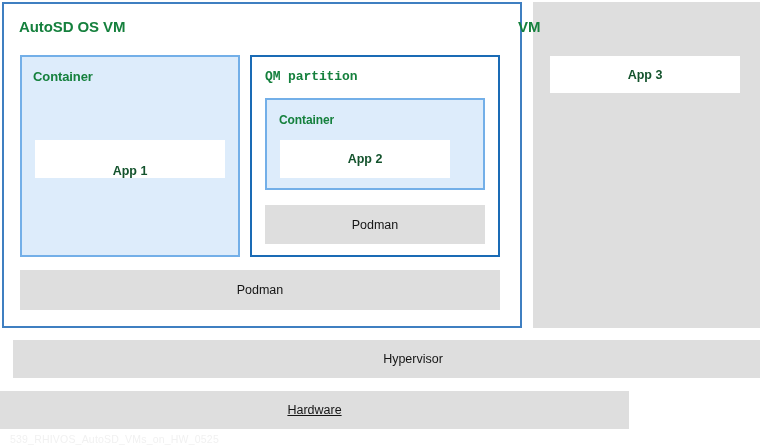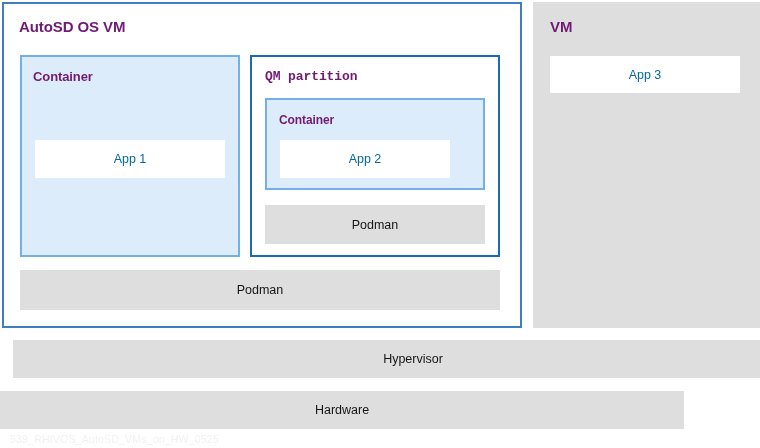--- a/index.html
+++ b/index.html
@@ -58,41 +58,41 @@
     align-items: center;
     justify-content: center;
   }
 
   
   .heading {
     position: absolute;
     font-size: 15px;
     font-weight: bold;
     letter-spacing: -0.1px;
-    color: #701a75;
+    color: #15803d;
     white-space: nowrap;
   }
   .heading.sub {
     font-size: 13px;
   }
   .heading.small {
     font-size: 12px;
   }
 
   .bar-label {
     font-size: 12.5px;
     font-weight: normal;
     color: #151515;
     white-space: nowrap;
   }
 
   .app-label {
     font-size: 12.5px;
-    font-weight: normal;
-    color: #0369a1;
+    font-weight: bold;
+    color: #14532d;
     white-space: nowrap;
   }
 
   .watermark {
     position: absolute;
     left: 10px;
     top: 433px;
     font-size: 10.5px;
     color: #f1f1f1;
     letter-spacing: 0.2px;
@@ -105,21 +105,21 @@
 <div class="canvas">
 
   <div class="box vm-outline" style="left:2px; top:2px; width:520px; height:326px;"></div>
 
   <div class="heading" style="left:19px; top:18px;">AutoSD OS VM</div>
 
   <div class="box container-box" style="left:20px; top:55px; width:220px; height:202px;"></div>
 
   <div class="heading sub" style="left:33px; top:69px;">Container</div>
 
-  <div class="box app-box" style="left:35px; top:140px; width:190px; height:38px;">
+  <div class="box app-box" style="left:35px; top:140px; width:190px; height:38px;align-items:flex-end;">
     <span class="app-label">App 1</span>
   </div>
 
   <div class="box qm-box" style="left:250px; top:55px; width:250px; height:202px;"></div>
 
   <div class="heading sub" style="left:265px; top:69px;font-family:Liberation Mono, monospace;">QM partition</div>
 
   <div class="box container-box" style="left:265px; top:98px; width:220px; height:92px;"></div>
 
   <div class="heading small" style="left:279px; top:113px;">Container</div>
@@ -131,29 +131,29 @@
   <div class="box gray-bar" style="left:265px; top:205px; width:220px; height:39px;">
     <span class="bar-label">Podman</span>
   </div>
 
   <div class="box gray-bar" style="left:20px; top:270px; width:480px; height:40px;">
     <span class="bar-label">Podman</span>
   </div>
 
   <div class="box gray-panel" style="left:533px; top:2px; width:227px; height:326px;"></div>
 
-  <div class="heading" style="left:550px; top:18px;">VM</div>
+  <div class="heading" style="left:518px; top:18px;">VM</div>
 
   <div class="box app-box" style="left:550px; top:56px; width:190px; height:37px;">
     <span class="app-label">App 3</span>
   </div>
 
   <div class="box gray-bar" style="left:13px; top:340px; width:760px; height:38px;padding-left:40px;">
     <span class="bar-label">Hypervisor</span>
   </div>
 
-  <div class="box gray-bar" style="left:0px; top:391px; width:684px; height:38px;">
+  <div class="box gray-bar" style="left:0px; top:391px; width:629px; height:38px;text-decoration:underline;">
     <span class="bar-label">Hardware</span>
   </div>
 
   <div class="watermark">539_RHIVOS_AutoSD_VMs_on_HW_0525</div>
 
 </div>
 
 </body></html>

